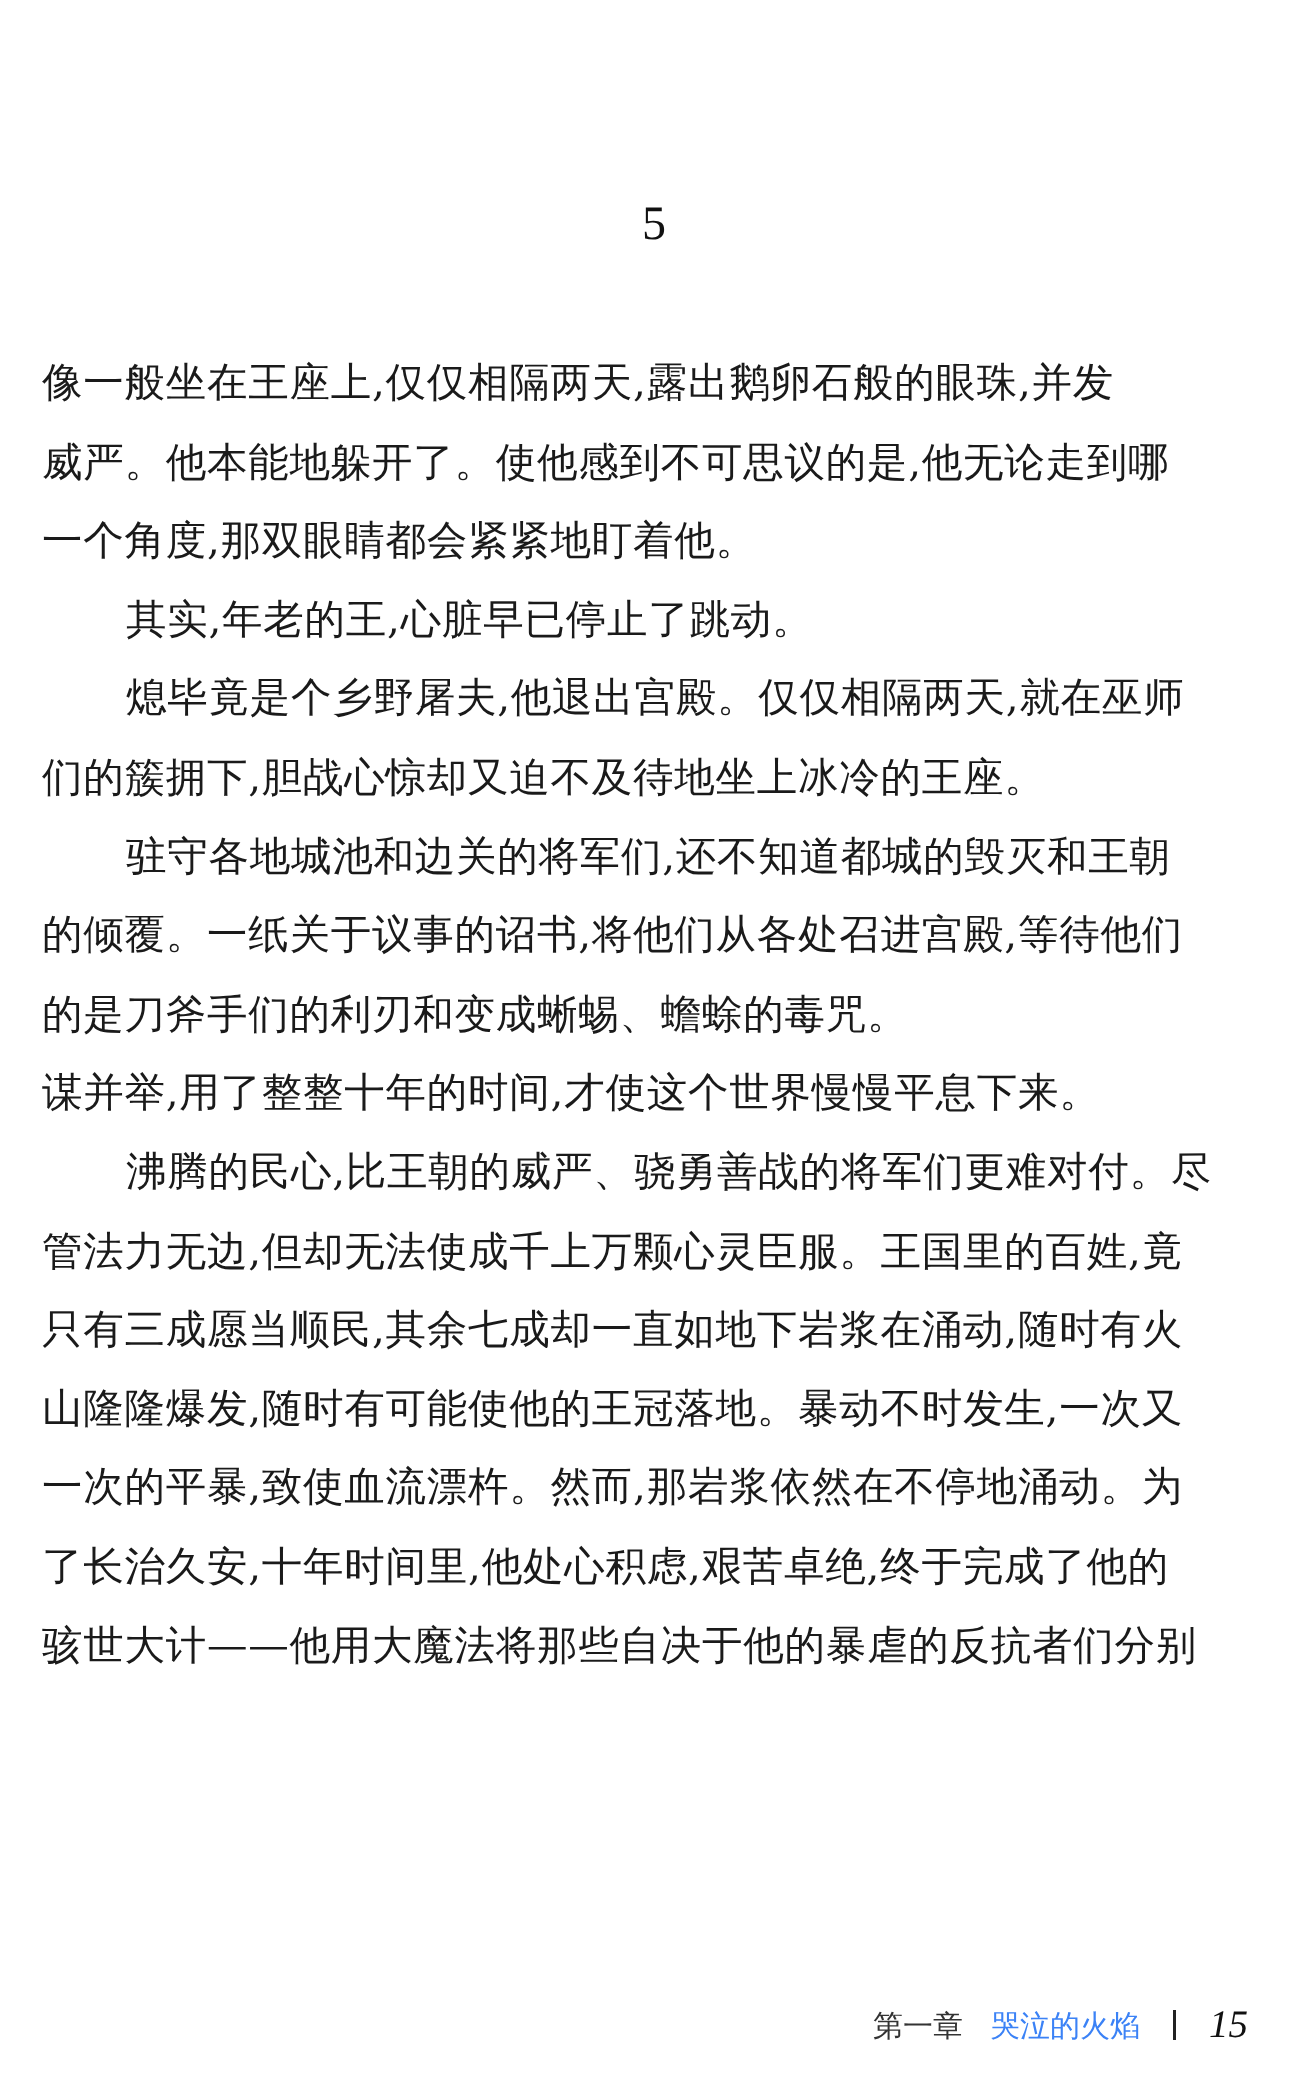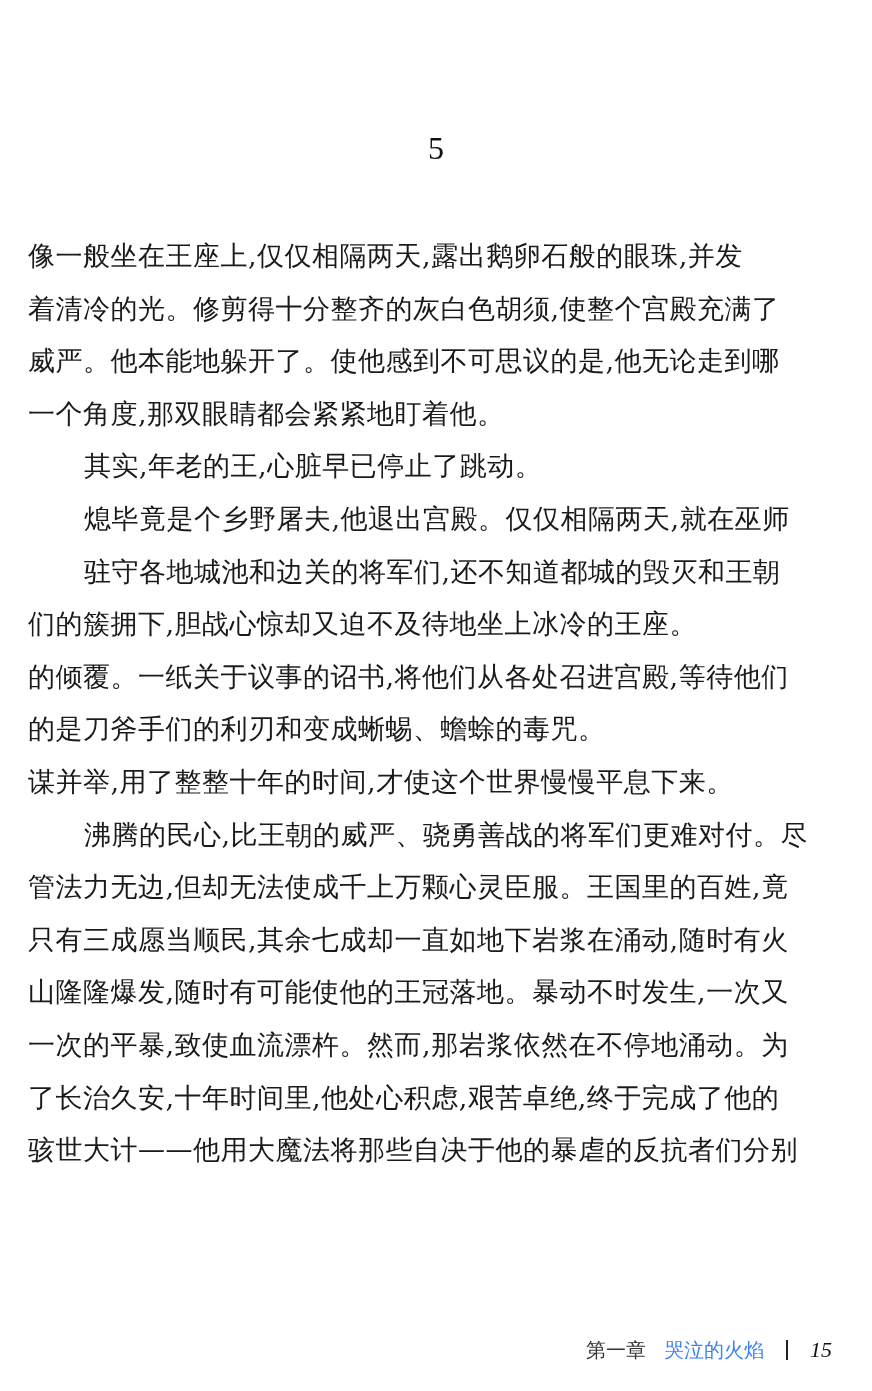--- a/index.html
+++ b/index.html
@@ -65,40 +65,39 @@
     }
     .footer-divider {
       width: 2px;
       height: 20px;
       background: #222;
       margin: 0 22px 0 22px;
     }
     .page-number {
       font-family: "Liberation Serif", "DejaVu Serif", serif;
       font-style: italic;
-      font-size: 22px;
+      font-size: 26px;
       color: #111;
     }
   </style>
 </head>
 <body>
 
 <div>
 
   <div class="section-number">5</div>
 
   <div class="body-text">
     <div class="line">像一般坐在王座上,仅仅相隔两天,露出鹅卵石般的眼珠,并发</div>
-    <div class="line">着清冷的光。修剪得十分整齐的灰白色胡须,使整个宫殿充满了</div>
     <div class="line">威严。他本能地躲开了。使他感到不可思议的是,他无论走到哪</div>
     <div class="line">一个角度,那双眼睛都会紧紧地盯着他。</div>
     <div class="line indent">其实,年老的王,心脏早已停止了跳动。</div>
     <div class="line indent">熄毕竟是个乡野屠夫,他退出宫殿。仅仅相隔两天,就在巫师</div>
+    <div class="line">们的簇拥下,胆战心惊却又迫不及待地坐上冰冷的王座。</div>
     <div class="line indent">驻守各地城池和边关的将军们,还不知道都城的毁灭和王朝</div>
-    <div class="line">们的簇拥下,胆战心惊却又迫不及待地坐上冰冷的王座。</div>
     <div class="line">的倾覆。一纸关于议事的诏书,将他们从各处召进宫殿,等待他们</div>
     <div class="line">的是刀斧手们的利刃和变成蜥蜴、蟾蜍的毒咒。</div>
     <div class="line">谋并举,用了整整十年的时间,才使这个世界慢慢平息下来。</div>
     <div class="line indent">沸腾的民心,比王朝的威严、骁勇善战的将军们更难对付。尽</div>
     <div class="line">管法力无边,但却无法使成千上万颗心灵臣服。王国里的百姓,竟</div>
     <div class="line">只有三成愿当顺民,其余七成却一直如地下岩浆在涌动,随时有火</div>
     <div class="line">山隆隆爆发,随时有可能使他的王冠落地。暴动不时发生,一次又</div>
     <div class="line">一次的平暴,致使血流漂杵。然而,那岩浆依然在不停地涌动。为</div>
     <div class="line">了长治久安,十年时间里,他处心积虑,艰苦卓绝,终于完成了他的</div>
     <div class="line">骇世大计——他用大魔法将那些自决于他的暴虐的反抗者们分别</div>

